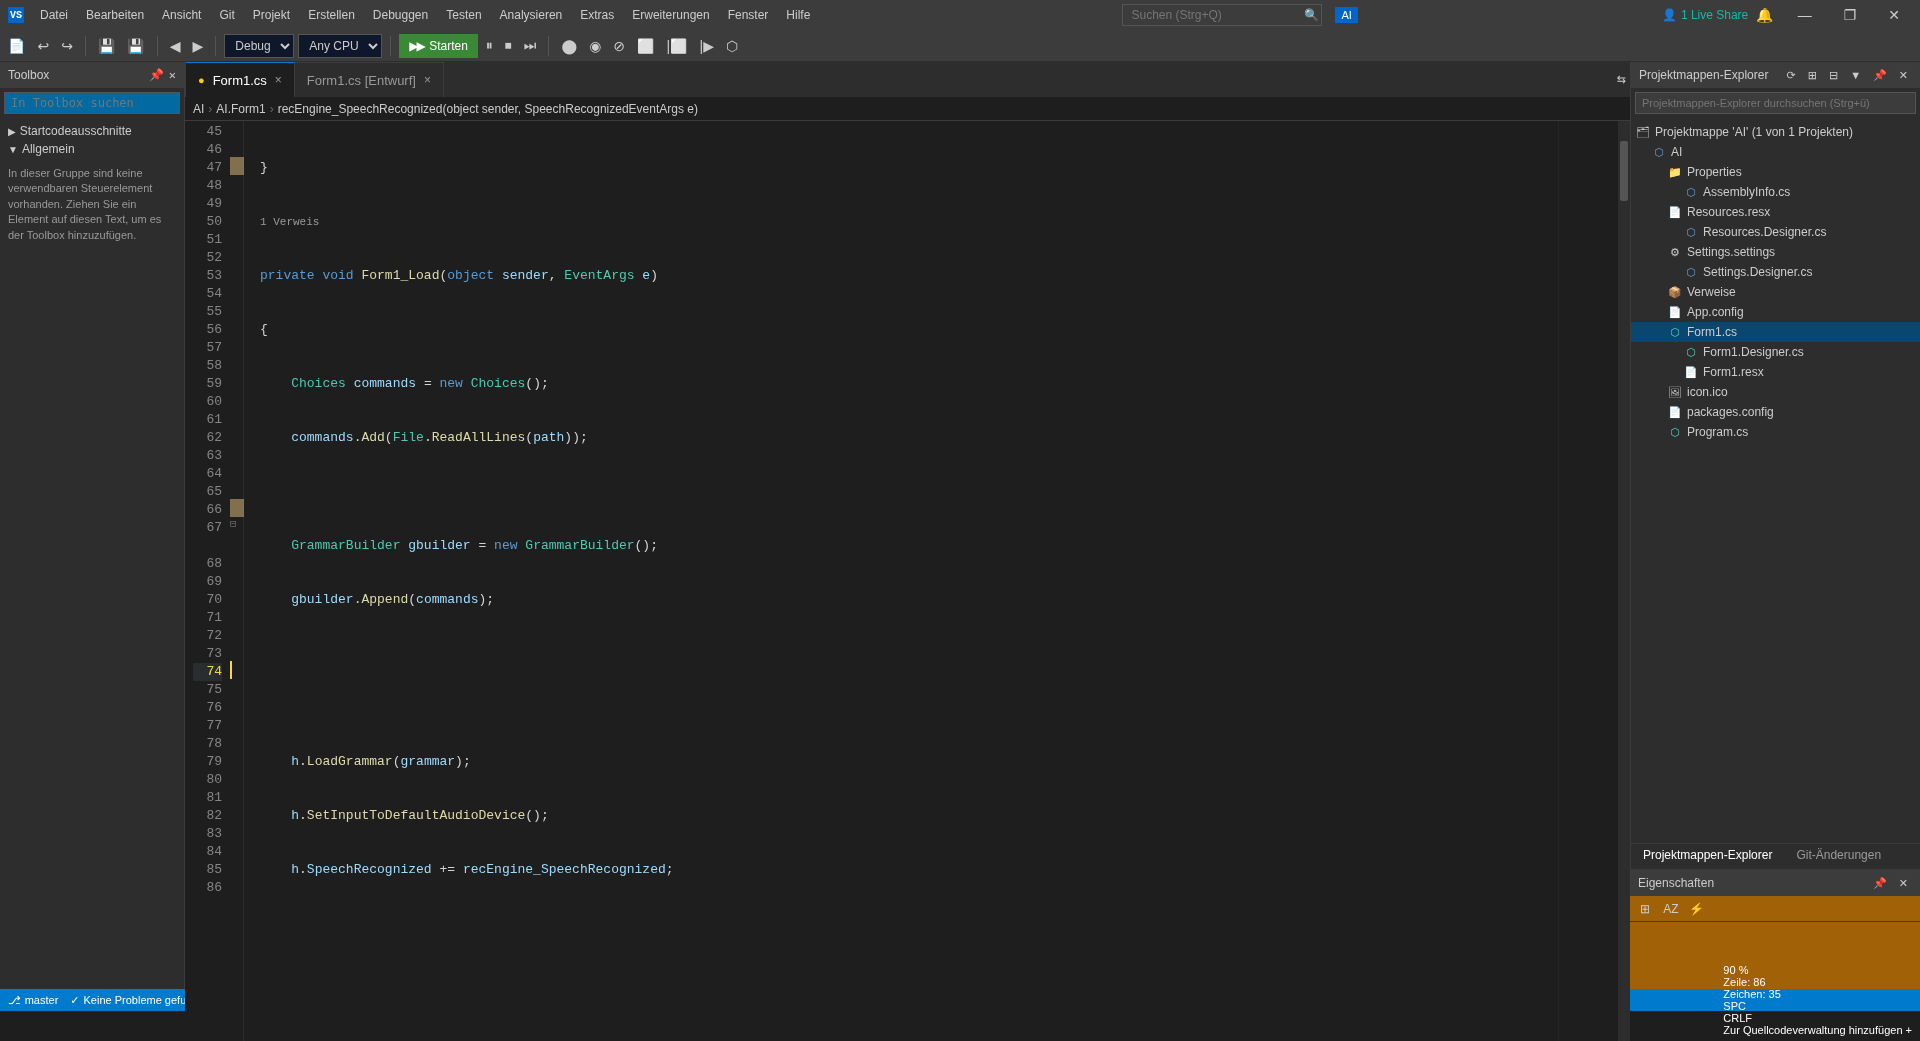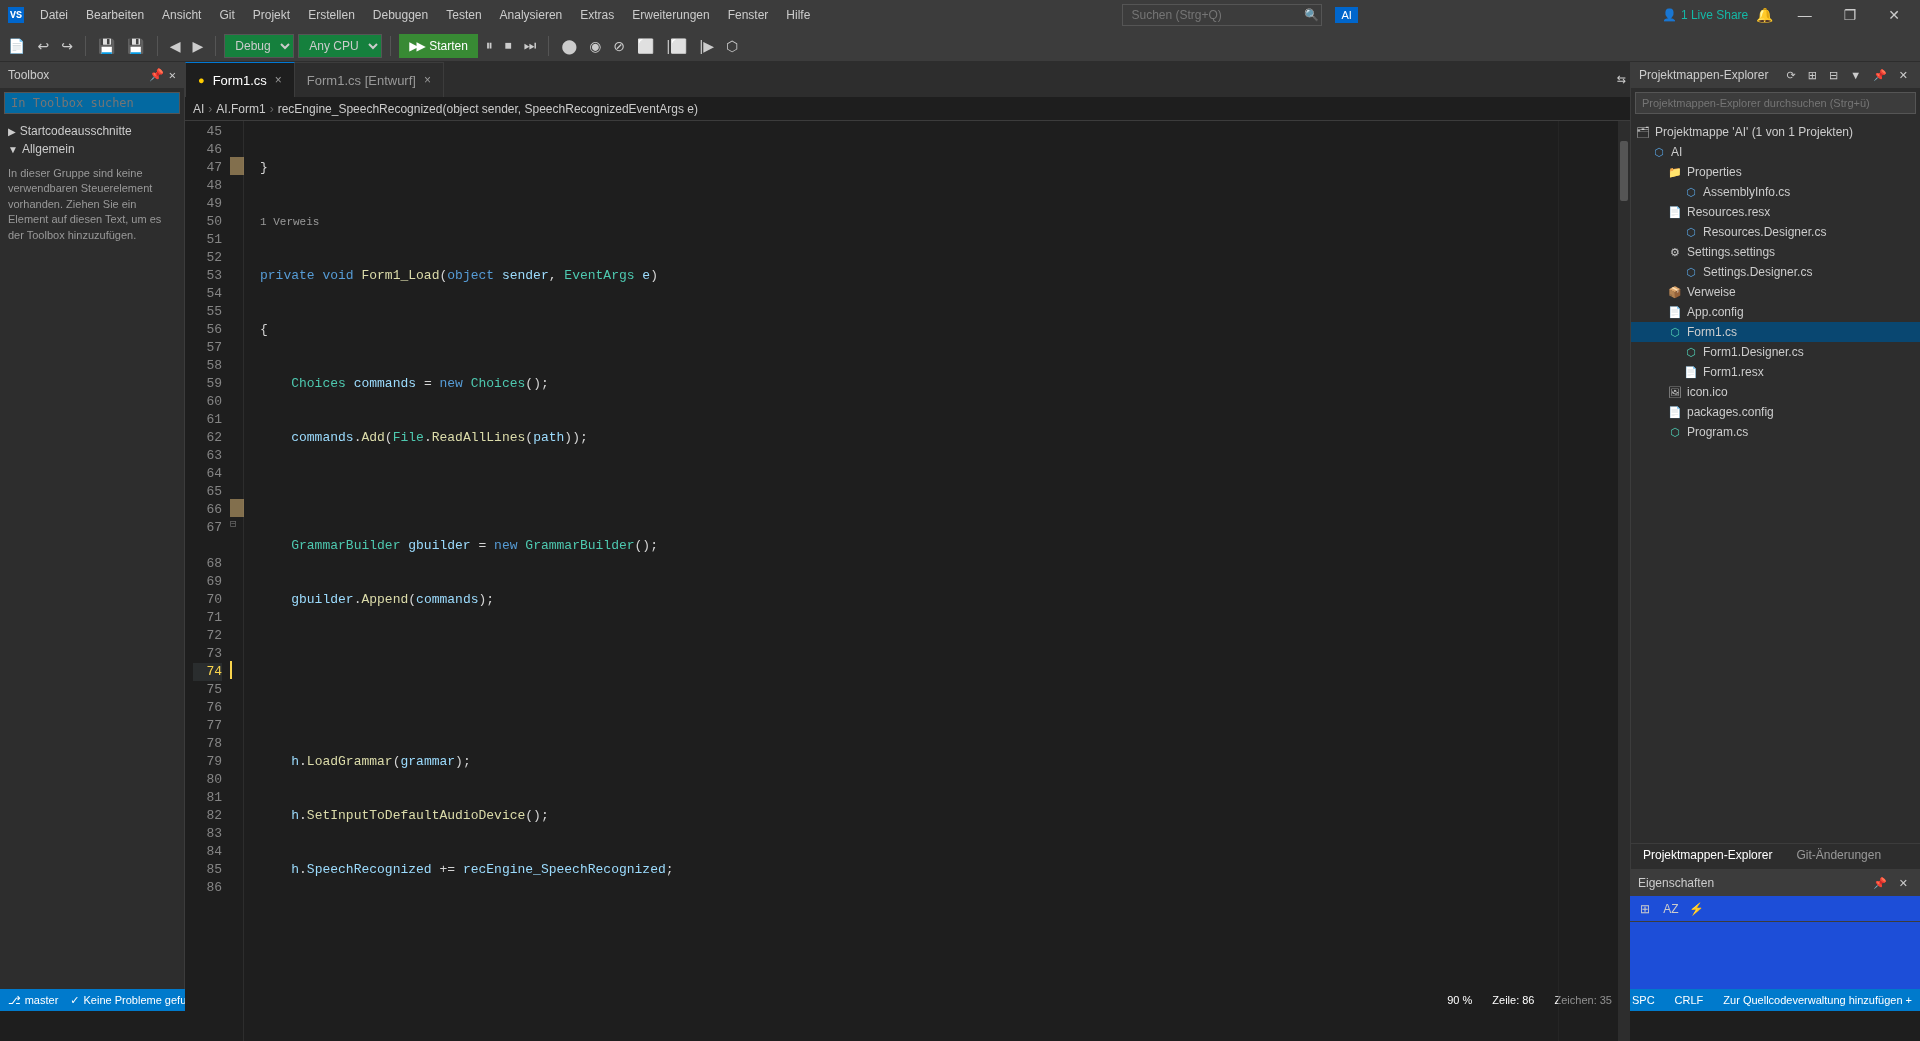--- a/index.html
+++ b/index.html
@@ -14,21 +14,21 @@
     #titlebar-search { background: #3c3c3c; border: 1px solid #555; color: #ccc; padding: 2px 8px; width: 200px; font-size: 12px; height: 22px; }
     #titlebar-right { display: flex; align-items: center; gap: 8px; }
     #ai-badge { background: #0066cc; color: white; padding: 2px 6px; font-size: 11px; font-family: 'Segoe UI', sans-serif; }
     #liveshare-btn { color: #cccccc; font-size: 12px; font-family: 'Segoe UI', sans-serif; display: flex; align-items: center; gap: 4px; }
     .win-btn { color: #cccccc; font-size: 14px; padding: 0 12px; height: 30px; display: flex; align-items: center; cursor: pointer; background: none; border: none; }
 
     
     #toolbar { height: 32px; background: #3c3c3c; display: flex; align-items: center; padding: 0 4px; gap: 4px; border-bottom: 1px solid #2d2d2d; }
     .toolbar-btn { background: none; border: none; color: #cccccc; padding: 2px 4px; cursor: pointer; font-size: 14px; height: 24px; display: flex; align-items: center; }
     .toolbar-separator { width: 1px; height: 20px; background: #555; margin: 0 4px; }
-    .toolbar-dropdown { background: #15803d; border: 1px solid #555; color: #ccc; padding: 2px 6px; height: 24px; font-size: 12px; font-family: 'Segoe UI', sans-serif; }
+    .toolbar-dropdown { background: #0f172a; border: 1px solid #555; color: #ccc; padding: 2px 6px; height: 24px; font-size: 12px; font-family: 'Segoe UI', sans-serif; }
     #start-btn { background: #388a34; color: white; border: none; padding: 2px 10px; height: 24px; font-size: 12px; font-family: 'Segoe UI', sans-serif; cursor: pointer; display: flex; align-items: center; gap: 4px; }
 
     
     #main { display: flex; height: calc(1041px - 30px - 32px - 22px - 30px); }
 
     
     #toolbox { width: 185px; background: #2d2d2d; border-right: 1px solid #3c3c3c; display: flex; flex-direction: column; }
     #toolbox-header { background: #3c3c3c; padding: 4px 8px; display: flex; align-items: center; justify-content: space-between; height: 26px; }
     #toolbox-title { color: #cccccc; font-size: 12px; font-family: 'Segoe UI', sans-serif; }
     #toolbox-icons { display: flex; gap: 4px; }
@@ -52,39 +52,39 @@
     .breadcrumb-sep { color: #666; }
 
     
     #code-area { display: flex; flex: 1; overflow: hidden; position: relative; }
     #line-numbers { width: 45px; background: #1e1e1e; color: #858585; font-size: 13px; line-height: 18px; padding: 0 8px; text-align: right; user-select: none; overflow: hidden; padding-top: 2px; }
     #code-content { flex: 1; padding: 2px 0 2px 16px; overflow: auto; font-size: 13px; line-height: 18px; color: #d4d4d4; white-space: pre; }
 
     
     #statusbar { height: 22px; background: #007acc; display: flex; align-items: center; justify-content: space-between; padding: 0 8px; }
     #statusbar-left { display: flex; gap: 12px; align-items: center; }
-    #statusbar-right { display: flex; gap: 20px; align-items: flex-end; }
+    #statusbar-right { display: flex; gap: 0; align-items: flex-start; flex-direction: column; }
     .status-item { font-size: 11px; font-family: 'Segoe UI', sans-serif; color: white; display: flex; align-items: center; gap: 4px; }
 
     
     #solution-explorer { width: 290px; background: #2d2d2d; border-left: 1px solid #3c3c3c; display: flex; flex-direction: column; }
     #se-header { height: 26px; background: #3c3c3c; display: flex; align-items: center; justify-content: space-between; padding: 0 8px; }
     #se-title { color: #cccccc; font-size: 12px; font-family: 'Segoe UI', sans-serif; }
     #se-icons { display: flex; gap: 4px; }
     #se-search { padding: 4px; }
     #se-search input { width: 100%; background: #3c3c3c; border: 1px solid #555; color: #ccc; padding: 2px 6px; font-size: 12px; height: 22px; }
     #se-tree { flex: 1; overflow-y: auto; padding: 4px 0; }
     .se-item { display: flex; align-items: center; gap: 4px; padding: 2px 4px; font-size: 12px; font-family: 'Segoe UI', sans-serif; color: #cccccc; cursor: pointer; white-space: nowrap; }
     .se-icon { width: 16px; height: 16px; display: inline-flex; align-items: center; justify-content: center; font-size: 11px; flex-shrink: 0; }
     .se-indent1 { padding-left: 20px; }
     .se-indent2 { padding-left: 36px; }
     .se-indent3 { padding-left: 52px; }
 
     
-    #props-panel { height: 120px; background: #1d4ed8; border-top: 1px solid #3c3c3c; }
+    #props-panel { height: 120px; background: #a16207; border-top: 1px solid #3c3c3c; }
     #props-header { height: 26px; background: #3c3c3c; display: flex; align-items: center; justify-content: space-between; padding: 0 8px; }
     #props-title { color: #cccccc; font-size: 12px; font-family: 'Segoe UI', sans-serif; }
     #props-toolbar { display: flex; gap: 4px; align-items: center; height: 26px; padding: 0 4px; border-bottom: 1px solid #3c3c3c; }
     .props-btn { background: none; border: none; color: #ccc; cursor: pointer; font-size: 12px; width: 22px; height: 22px; display: flex; align-items: center; justify-content: center; }
 
     
     .kw { color: #569cd6; }
     .type { color: #4ec9b0; }
     .str { color: #ce9178; }
     .method { color: #dcdcaa; }

